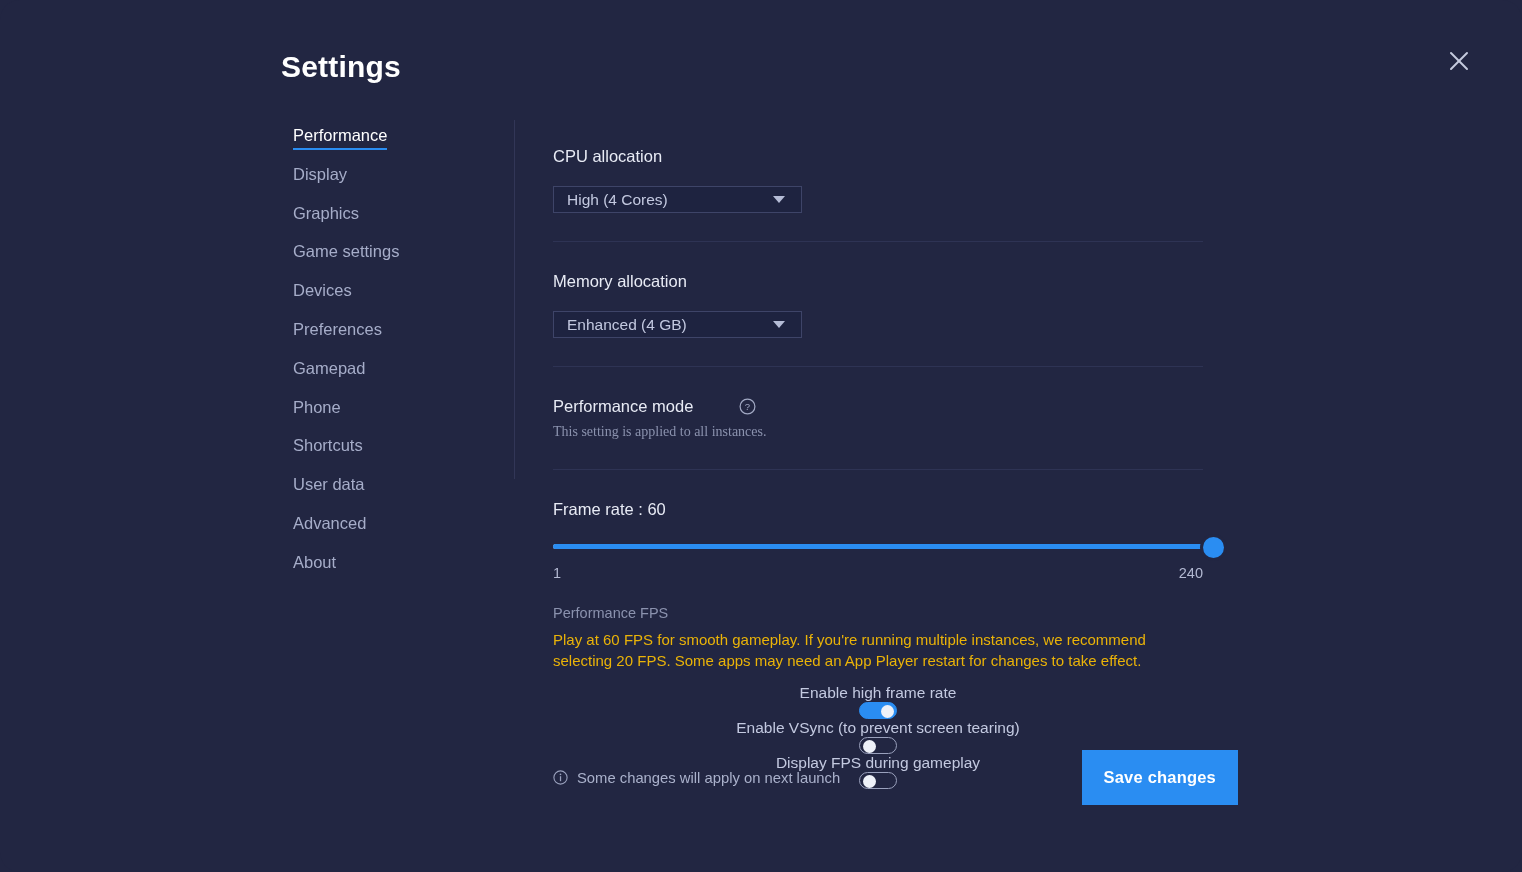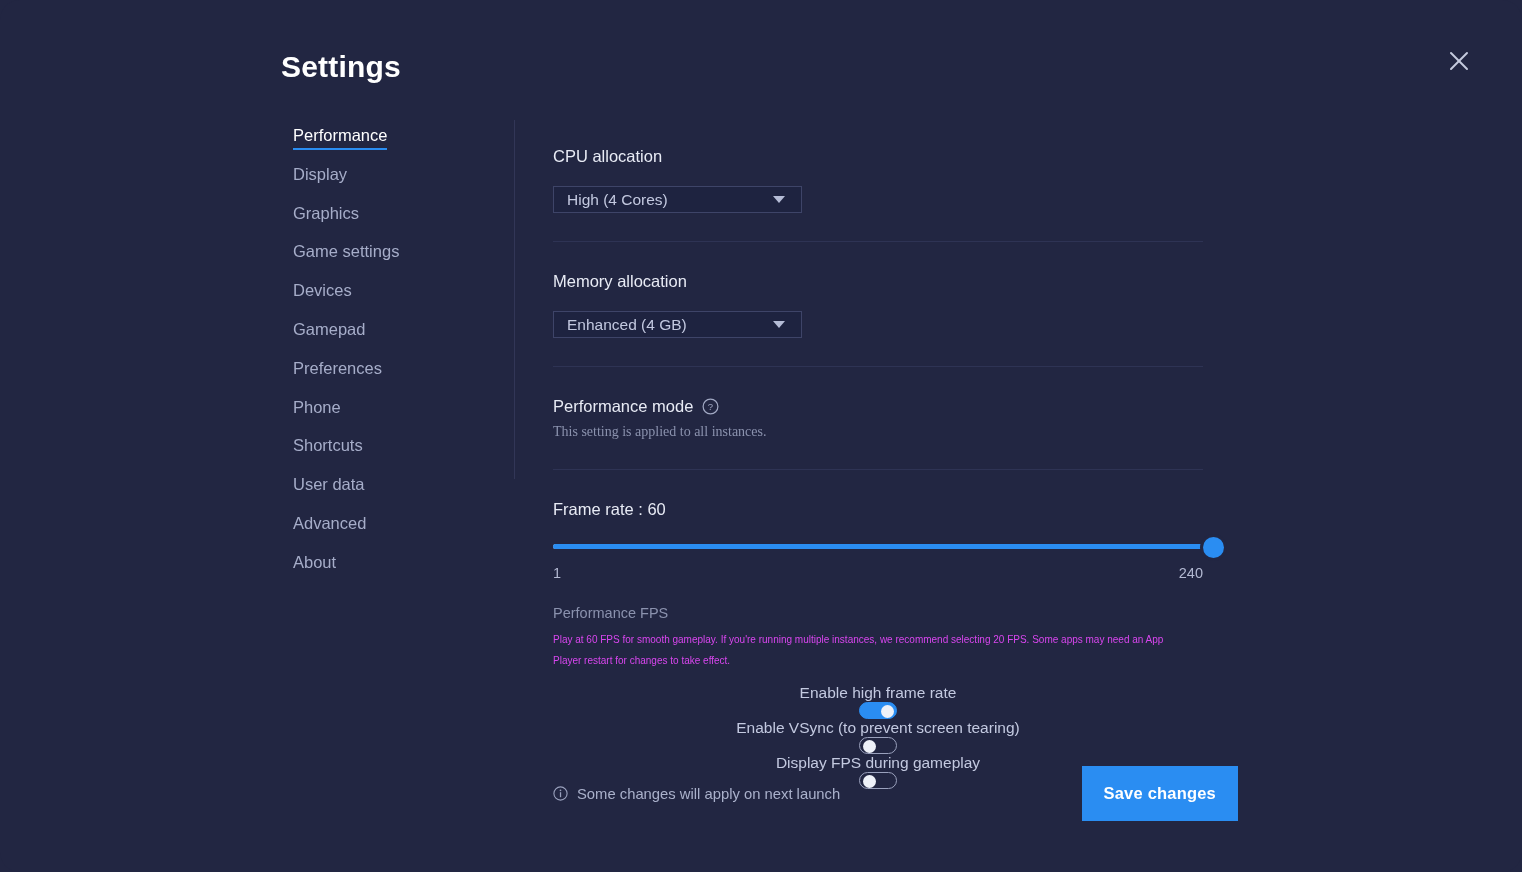--- a/index.html
+++ b/index.html
@@ -146,21 +146,21 @@
   .block:first-child { padding-top: 0; }
 
   
   .help-icon {
     display: inline-flex;
     vertical-align: -3px;
     margin-left: 9px;
     cursor: pointer;
   }
 
-  .title-row { display: flex; align-items: center; }
+  .title-row { display: flex; align-items: center; gap: 37px; }
 
   
   .slider-wrap { position: relative; width: 650px; margin-top: 17px; height: 20px; }
   .slider-track {
     position: absolute;
     left: 0; top: 7px;
     width: 650px; height: 5px;
     background: #aab1cb;
     border-radius: 3px;
   }
@@ -190,22 +190,22 @@
   }
 
   .rec-title {
     margin-top: 23px;
     font-size: 14.5px;
     color: #8b92ae;
     line-height: 19px;
   }
   .rec-body {
     margin-top: 7px;
-    font-size: 10px;
-    color: #d946ef;
+    font-size: 15px;
+    color: #eab308;
     line-height: 20.5px;
     width: 640px;
   }
 
   
   .toggle-row {
     display: flex;
     align-items: center;
     justify-content: space-between;
     height: 35px;
@@ -236,21 +236,21 @@
   .switch.on {
     background: #2a8df2;
     border-color: #2a8df2;
   }
   .switch.on .knob { left: auto; right: 2.5px; }
 
   
   .footer {
     position: absolute;
     left: 553px;
-    top: 766px;
+    top: 750px;
     width: 685px;
     display: flex;
     align-items: center;
     justify-content: space-between;
   }
   .footer-note {
     display: flex;
     align-items: center;
     font-size: 14.8px;
     color: #aab1cb;
@@ -293,24 +293,24 @@
       <div class="side-item">
         <span class="side-label">Graphics</span>
       </div>
       <div class="side-item">
         <span class="side-label">Game settings</span>
       </div>
       <div class="side-item">
         <span class="side-label">Devices</span>
       </div>
       <div class="side-item">
+        <span class="side-label">Preferences</span>
+      </div>
+      <div class="side-item">
         <span class="side-label">Gamepad</span>
-      </div>
-      <div class="side-item">
-        <span class="side-label">Preferences</span>
       </div>
       <div class="side-item">
         <span class="side-label">Phone</span>
       </div>
       <div class="side-item">
         <span class="side-label">Shortcuts</span>
       </div>
       <div class="side-item">
         <span class="side-label">User data</span>
       </div>

